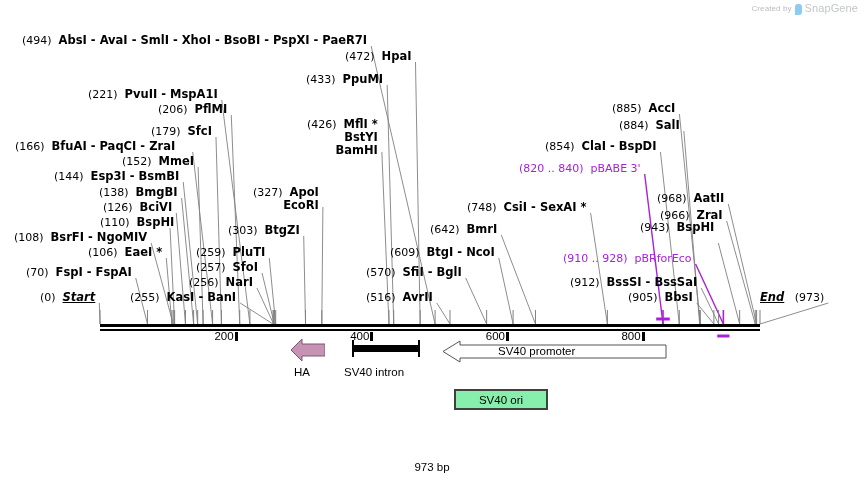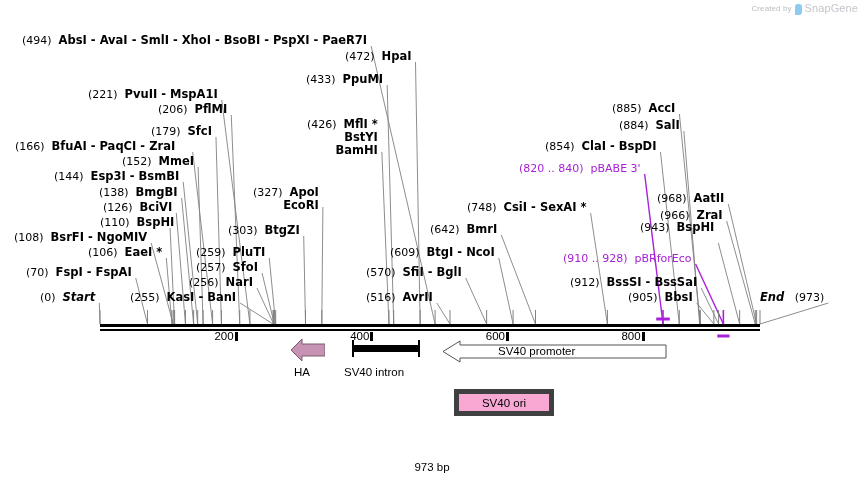--- a/index.html
+++ b/index.html
@@ -32,21 +32,21 @@
   .lbl{
     position:absolute;
     white-space:nowrap;
     font-size:11.5px;
     line-height:13px;
     color:#000;
   }
   .lbl .pos{font-weight:400;font-size:11px;color:#000;}
   .lbl .nm{font-weight:bold;font-size:11.5px;}
   .lbl .sep{font-weight:bold;}
-  .lbl.term .nm{font-style:italic;font-weight:bold;}
+  .lbl.term .nm{font-style:italic;font-weight:bold;text-decoration:underline;}
   .lbl.primer{color:#a820d8;}
   .lbl.primer .pos,.lbl.primer .nm{color:#a820d8;font-weight:400;font-size:11px;}
   .lbl .stack{display:block;text-align:right;}
 
   
   #ruler-line{
     position:absolute;left:100px;top:324px;width:660px;height:3px;
     background:#000;
   }
   #ruler-line2{
@@ -72,21 +72,21 @@
   #sv40-intron-bar{
     position:absolute;left:352px;top:345px;width:68px;height:7px;background:#000;
   }
   #sv40-intron-cap-l{position:absolute;left:352px;top:340px;width:2px;height:17px;background:#000;}
   #sv40-intron-cap-r{position:absolute;left:418px;top:340px;width:2px;height:17px;background:#000;}
   #sv40-promoter{
     position:absolute;left:443px;top:340px;width:224px;height:23px;
   }
   #sv40-ori{
     position:absolute;left:454px;top:389px;width:90px;height:17px;
-    background:#f9a8d4;border:5px solid #404040;
+    background:#86efac;border:2px solid #404040;
     display:flex;align-items:center;justify-content:center;
     font-size:11.5px;color:#000;
     font-family:"Liberation Sans",sans-serif;
   }
 
   
   #title{
     position:absolute;left:0;top:443px;width:864px;text-align:center;
     font-size:14.5px;font-weight:bold;color:#000;
   }

